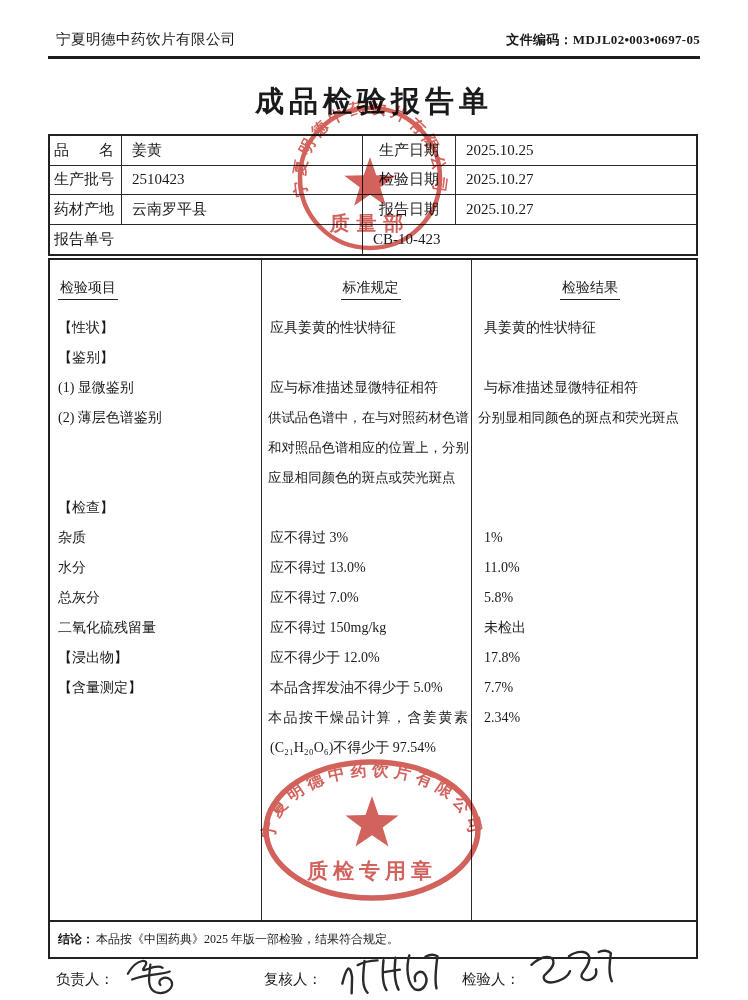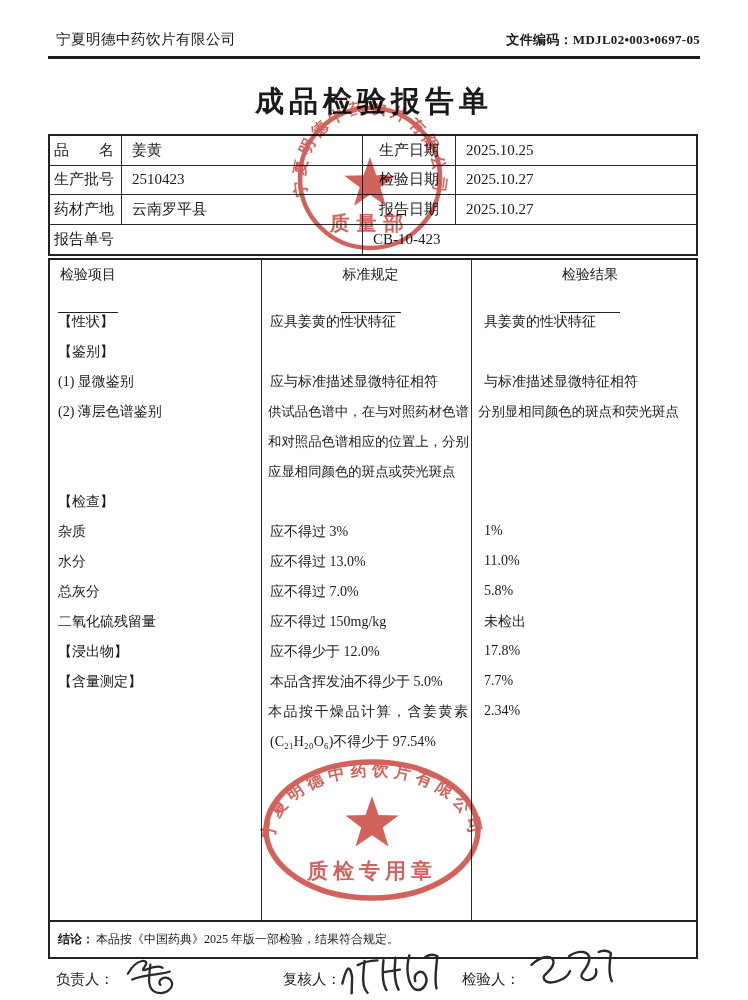--- a/index.html
+++ b/index.html
@@ -24,21 +24,21 @@
   .ic.lastrow{border-bottom:none;}
   .il{padding:0 4px;}
   .il2{justify-content:center;}
   .iv{padding-left:10px;}
   .span12{grid-column:1/3;}
   .span34{grid-column:3/5;}
   
   .mt{position:absolute;left:48px;top:258px;width:650px;height:664px;box-sizing:border-box;
       border:2px solid #222;display:grid;grid-template-columns:212px 210px 224px;
       grid-template-rows:53px repeat(15,30px) 1fr;font-size:14px;}
-  .mc{display:flex;box-sizing:border-box;border-right:1px solid #2a2a2a;
+  .mc{display:flex;align-items:center;box-sizing:border-box;border-right:1px solid #2a2a2a;
       white-space:nowrap;overflow:visible;}
   .mc.c3{border-right:none;padding-left:12px;}
   .mc.c1{padding-left:8px;}
   .mc.c2{padding-left:8px;}
   .mc.tight{font-size:13.4px;padding-left:6px;}
   .mc.spread{letter-spacing:1.5px;padding-left:6px;}
   .mh{justify-content:center;padding-top:6px;}
   .mh.c1{justify-content:flex-start;}
   .mh span{border-bottom:1px solid #222;padding:0 2px 2px 2px;}
   
@@ -168,21 +168,21 @@
   <div class="sigrow">
     <span class="siglabel" style="left:56px">负责人：</span>
     <svg class="sig" style="left:118px;top:-8px;transform:rotate(-3deg)" width="86" height="52" viewBox="0 0 86 52">
       <g fill="none" stroke="#2a2a2a" stroke-width="2.2" stroke-linecap="round">
         <path d="M10 22 C 20 6, 34 8, 27 16 C 20 25, 38 12, 45 18"></path>
         <path d="M14 28 C 28 23, 44 25, 52 22"></path>
         <path d="M33 14 C 31 26, 28 38, 37 42 C 47 46, 58 37, 52 30 C 47 25, 38 30, 42 35"></path>
       </g>
     </svg>
 
-    <span class="siglabel" style="left:283px">复核人：</span>
+    <span class="siglabel" style="left:264px">复核人：</span>
     <svg class="sig" style="left:334px;top:-12px;transform:rotate(-2deg)" width="110" height="56" viewBox="0 0 110 56">
       <g fill="none" stroke="#2a2a2a" stroke-width="2.4" stroke-linecap="round">
         <path d="M8 36 C 12 22, 16 14, 18 30 L 17 46"></path>
         <path d="M24 18 C 32 14, 40 14, 44 14"></path>
         <path d="M31 14 C 29 28, 27 40, 33 46"></path>
         <path d="M50 14 C 48 28, 48 38, 52 44"></path>
         <path d="M62 12 C 60 26, 60 36, 64 44"></path>
         <path d="M50 26 L 66 24"></path>
         <path d="M76 10 C 72 22, 73 38, 80 44 C 88 48, 95 38, 91 30 C 87 24, 79 28, 81 36"></path>
         <path d="M92 12 C 96 10, 101 10, 104 12 C 102 24, 100 36, 102 44"></path>

